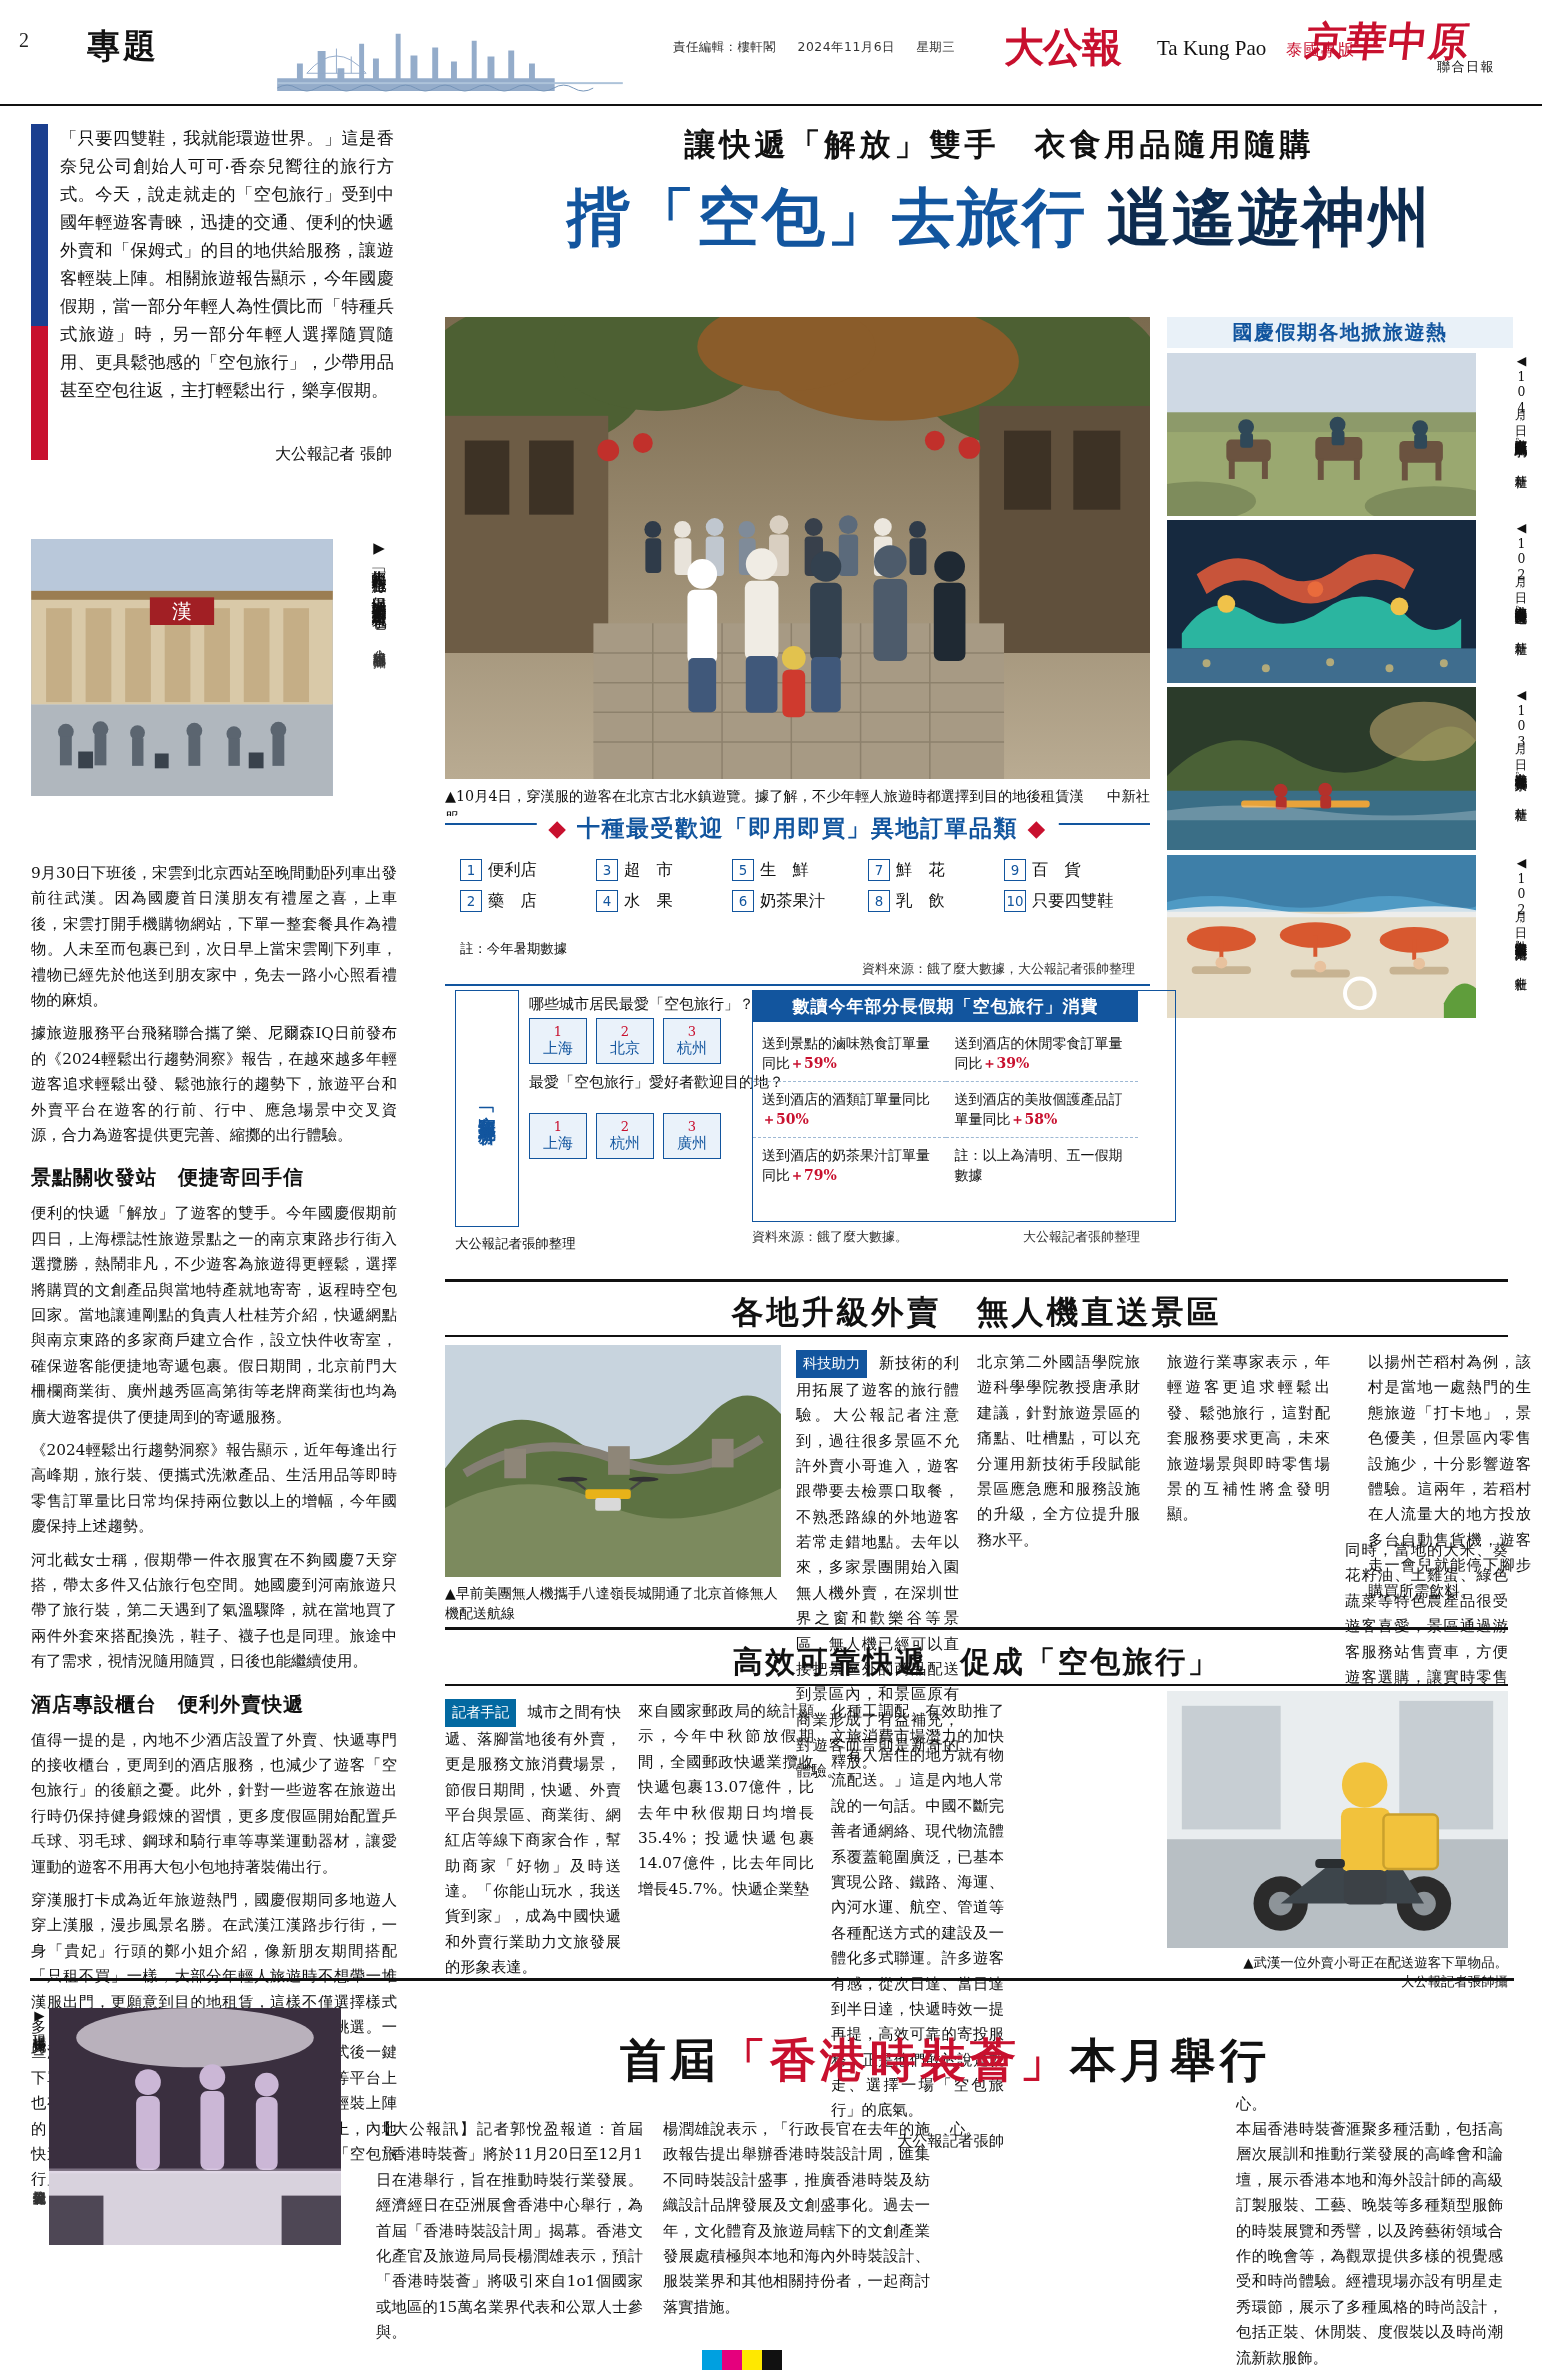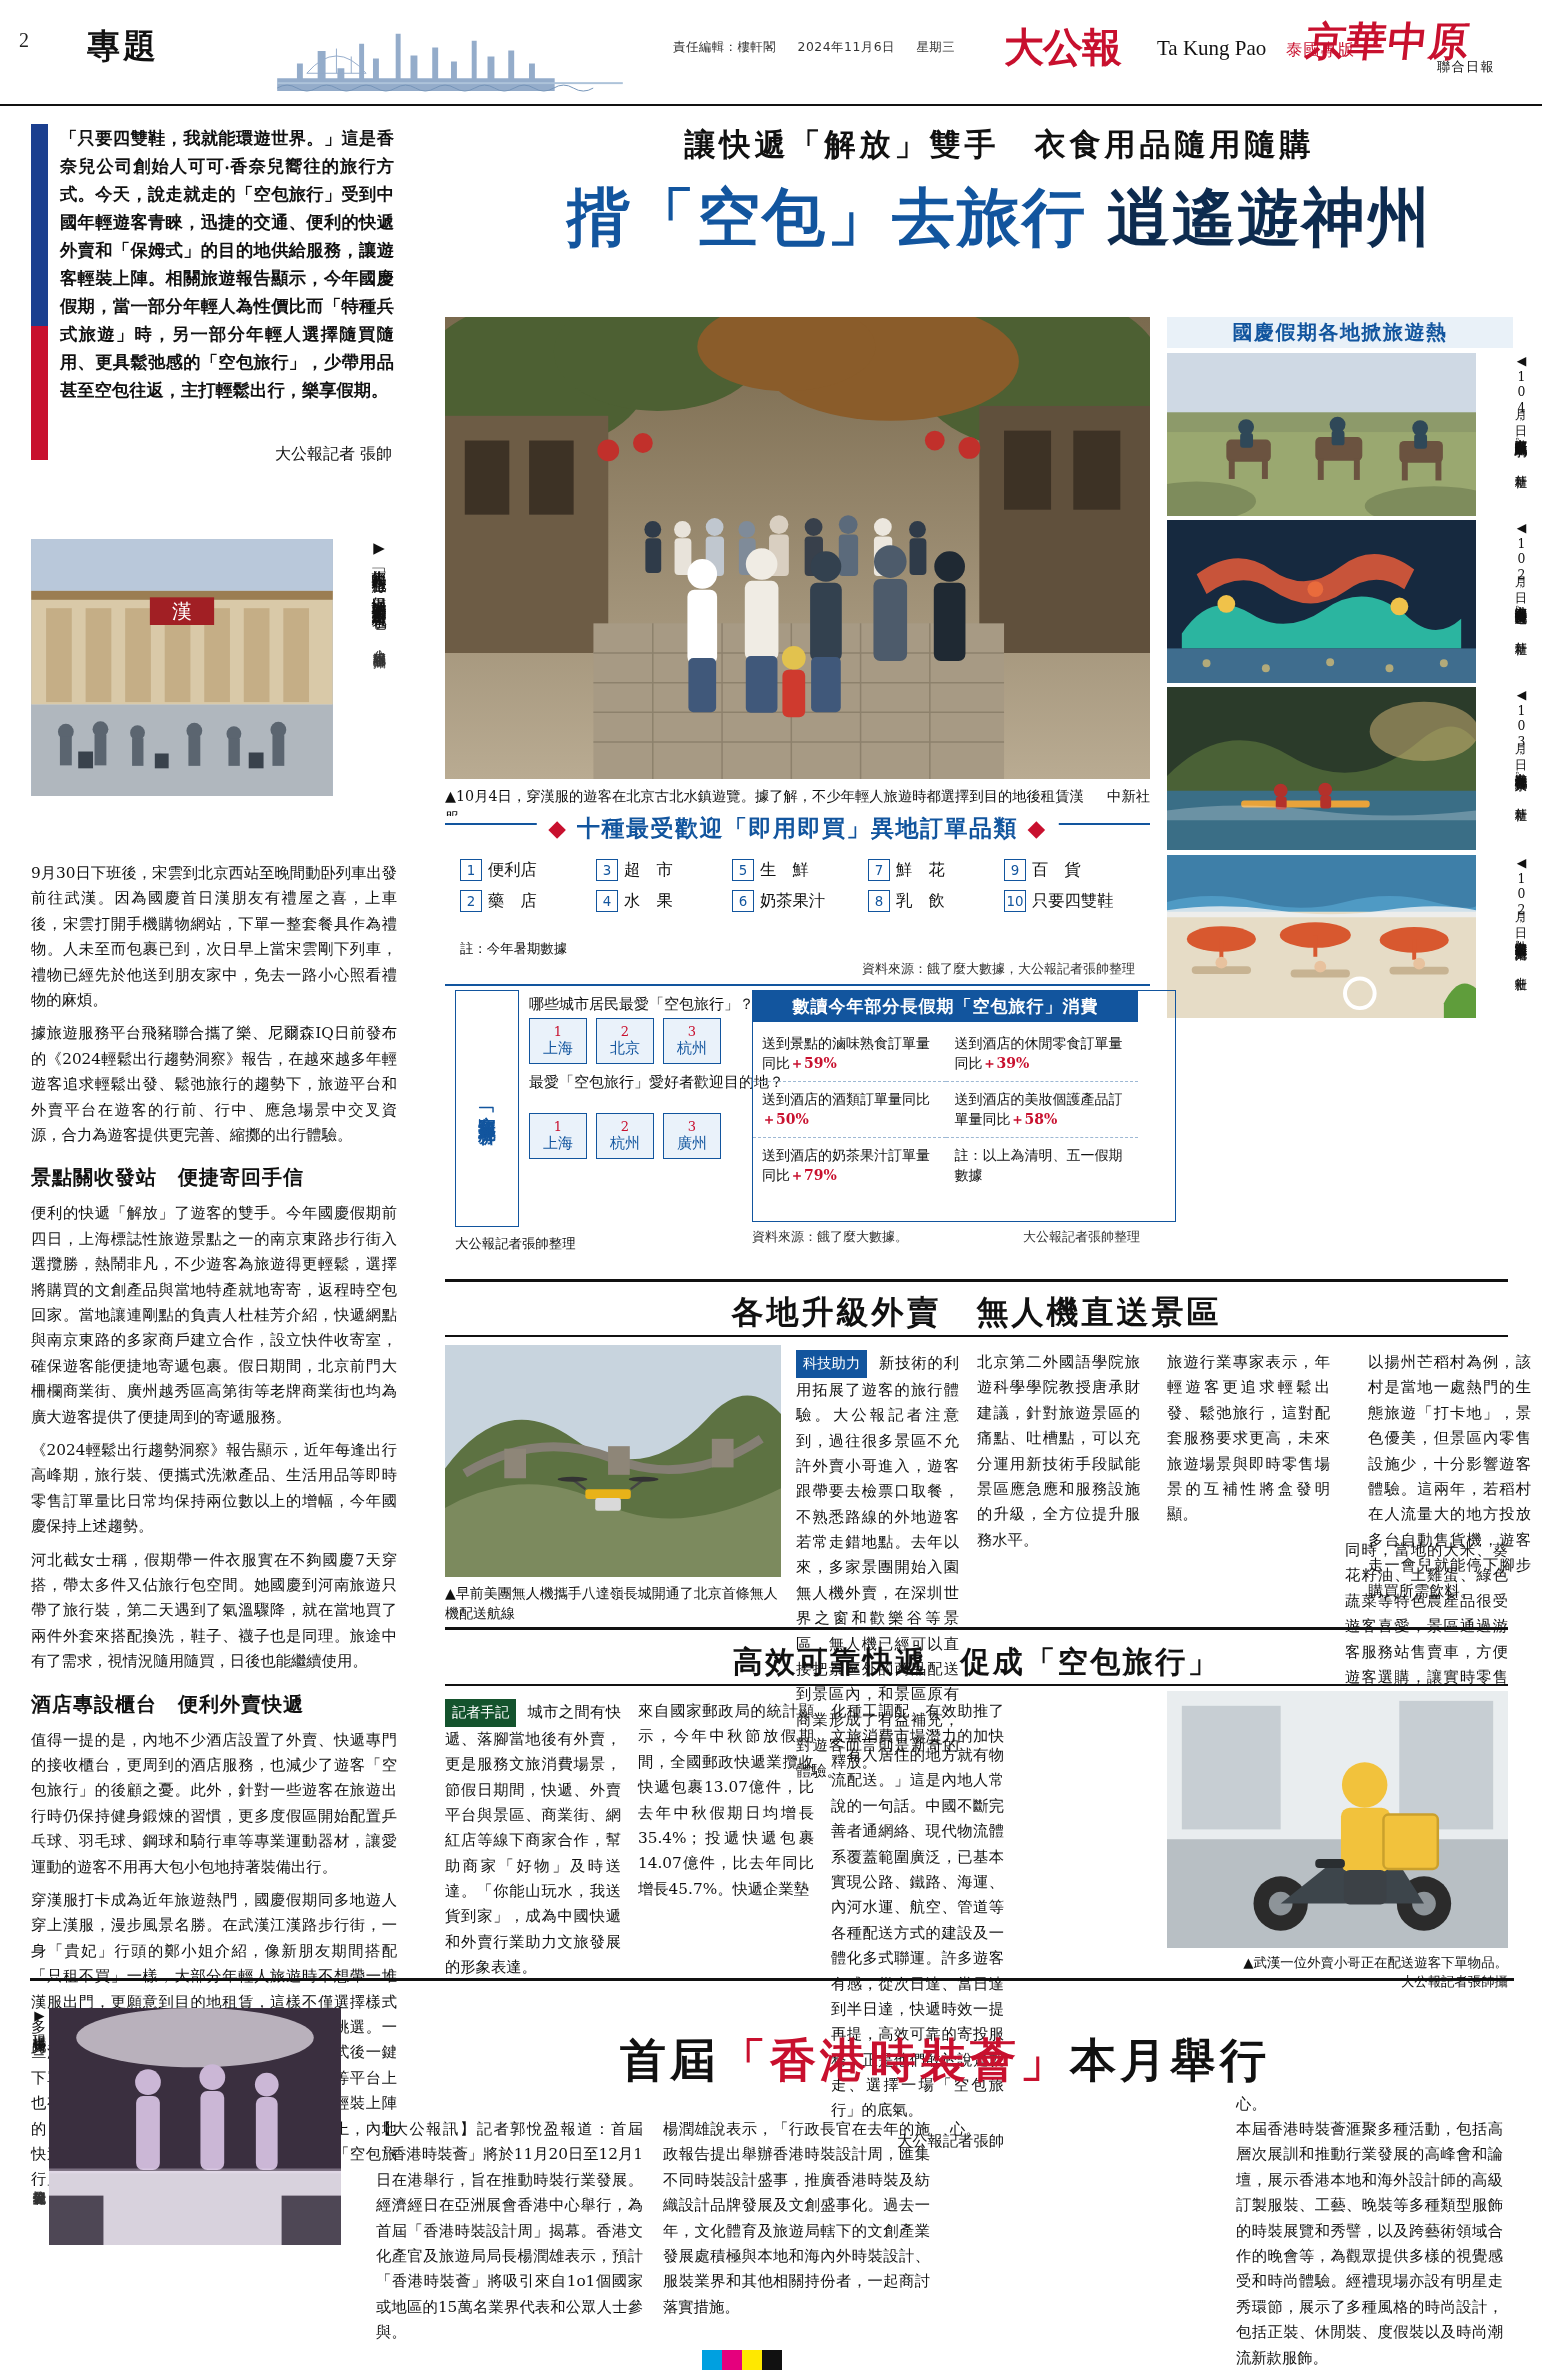--- a/index.html
+++ b/index.html
@@ -66,21 +66,21 @@
     position:absolute; left:31px; top:124px; width:366px; height:336px;
   }
   .lead-bar {
     position:absolute; left:0; top:0; width:17px; height:336px;
     background:linear-gradient(#1b3f8f 0 60%, #c8102e 60% 100%);
   }
   .lead-text {
     position:absolute; left:29px; top:0; width:334px;
     font-family:"DejaVu Serif", serif;
     font-size:17.3px; line-height:1.62; color:#111; text-align:justify;
-    font-weight:700;
+    font-weight:400;
   }
   .lead-sign {
     position:absolute; right:5px; bottom:-5px; font-size:16px; color:#111;
     font-family:"DejaVu Serif", serif;
   }
 
   .photo-vert {
     position:absolute; left:31px; top:539px; width:302px; height:257px;
     background:#5d7fa3; overflow:hidden;
   }
@@ -242,21 +242,21 @@
   }
   .photo-gw {
     position:absolute; left:445px; top:1345px; width:336px; height:232px;
     background:#6d7f63; overflow:hidden;
   }
   .cap-gw {
     position:absolute; left:445px; top:1583px; width:336px;
     font-size:14px; line-height:1.45; color:#111; font-family:"DejaVu Serif", serif;
   }
   .tag {
-    display:inline-block; background:#14532d; color:#fff; font-size:14.3px;
+    display:inline-block; background:#0369a1; color:#fff; font-size:14.3px;
     padding:2px 7px; margin-right:6px; font-family:"DejaVu Sans", sans-serif;
   }
   .tag-blue { background:#12559e; }
 
   .h3-title {
     position:absolute; width:705px; text-align:center;
     font-size:30px; font-weight:700; letter-spacing:2.5px; color:#111;
     font-family:"DejaVu Sans", sans-serif;
   }
   .photo-rider {

